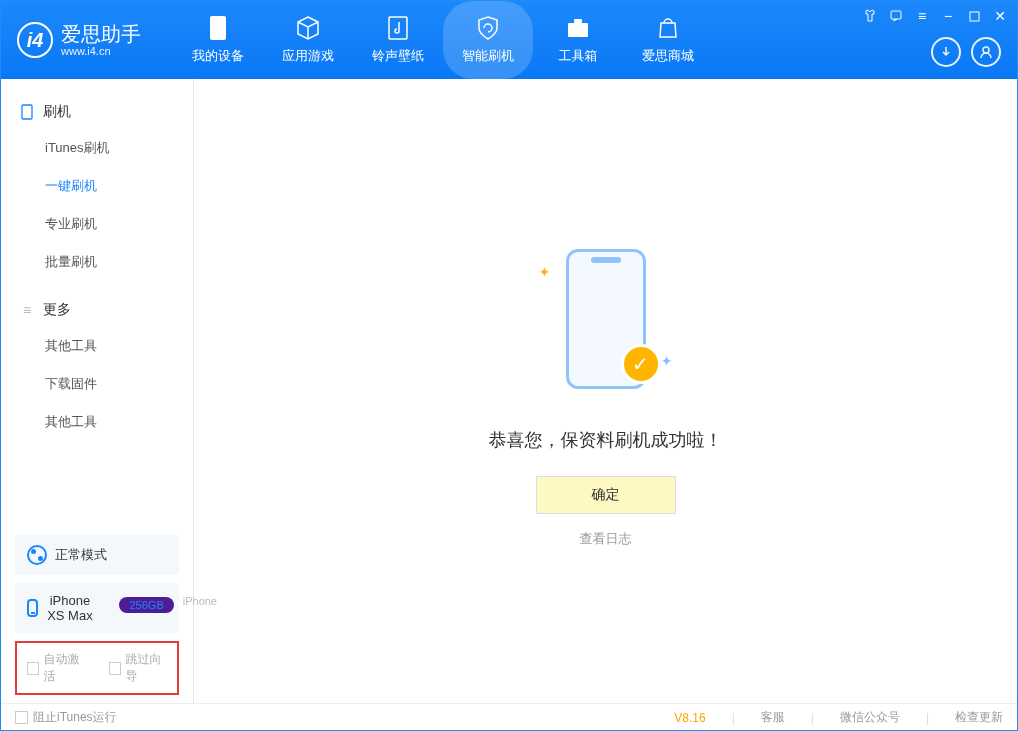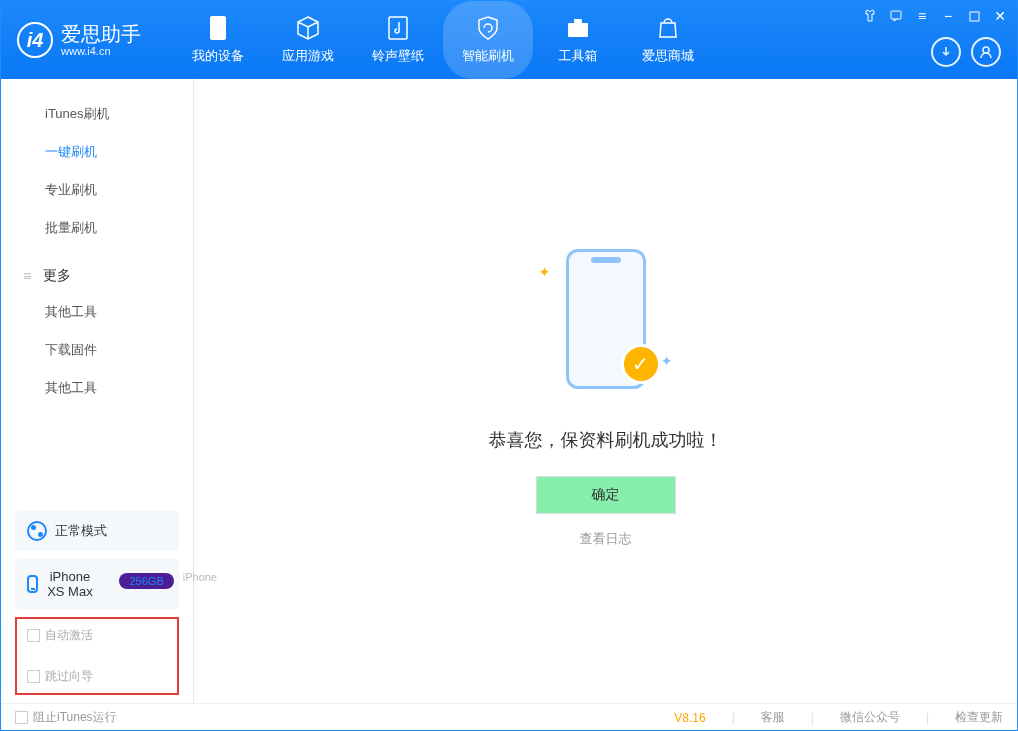--- a/index.html
+++ b/index.html
@@ -34,35 +34,35 @@
 .device-card { flex-direction: row; align-items: flex-start; }
 .mode-icon { width: 20px; height: 20px; border: 2px solid #1b87fb; border-radius: 50%; margin-right: 8px; position: relative; }
 .mode-icon:before, .mode-icon:after { content: ''; position: absolute; background: #1b87fb; border-radius: 50%; }
 .mode-icon:before { width: 5px; height: 5px; top: 2px; left: 2px; }
 .mode-icon:after { width: 5px; height: 5px; bottom: 2px; right: 2px; }
 .device-row { display: flex; align-items: center; }
 .device-icon { width: 18px; height: 18px; border: 2px solid #1b87fb; border-radius: 4px; margin-right: 8px; position: relative; }
 .device-icon:after { content: ''; position: absolute; bottom: 1px; left: 50%; transform: translateX(-50%); width: 4px; height: 2px; background: #1b87fb; }
 .capacity-badge { display: inline-block; background: #4c1d95; color: #1b87fb; font-size: 11px; padding: 2px 10px; border-radius: 10px; margin-top: 4px; margin-left: 26px; }
 .device-type { color: #bbb; font-size: 11px; margin-left: 9px; margin-top: 2px; }
-.checkbox-row { border: 2px solid #e43b3b; padding: 8px 10px; display: flex; gap: 24px; flex-direction: column; }
+.checkbox-row { border: 2px solid #e43b3b; padding: 8px 10px; display: flex; gap: 24px; }
 .chk { display: flex; align-items: center; font-size: 12px; color: #aaa; cursor: pointer; }
 .chk .box { width: 13px; height: 13px; border: 1px solid #ccc; margin-right: 5px; }
 
 
 .main { flex: 1; position: relative; display: flex; flex-direction: column; align-items: center; justify-content: center; }
 .phone-illus { position: relative; width: 150px; height: 170px; display: flex; align-items: center; justify-content: center; }
 .phone { width: 80px; height: 140px; border: 3px solid #8fc4fb; border-radius: 12px; background: #f4f9ff; position: relative; }
 .phone:before { content: ''; position: absolute; top: 5px; left: 50%; transform: translateX(-50%); width: 30px; height: 6px; background: #8fc4fb; border-radius: 3px; }
 .badge { position: absolute; right: 20px; bottom: 20px; width: 40px; height: 40px; background: #ffb400; border-radius: 50%; border: 3px solid #fff; display: flex; align-items: center; justify-content: center; color: #fff; font-size: 20px; }
 .spark { position: absolute; color: #ffb400; font-size: 14px; }
 .spark.s1 { top: 30px; left: 8px; }
 .spark.s2 { bottom: 35px; right: 8px; color: #7fc0ff; }
 .success-text { font-size: 18px; color: #333; margin-top: 24px; }
-.ok-btn { margin-top: 24px; width: 140px; height: 38px; border: 1px solid #ddd; background: #86efac; font-size: 14px; color: #333; cursor: pointer; }
+.ok-btn { margin-top: 24px; width: 140px; height: 38px; border: 1px solid #ddd; background: #fef9c3; font-size: 14px; color: #333; cursor: pointer; }
 .log-link { margin-top: 16px; font-size: 13px; color: #999; cursor: pointer; }
 
 
 .footer { height: 28px; border-top: 1px solid #eee; display: flex; align-items: center; padding: 0 14px; font-size: 12px; color: #999; }
 .footer .chk { color: #999; }
 .footer-right { margin-left: auto; display: flex; align-items: center; gap: 26px; }
 .footer-right .ver { color: #ffa500; }
 .footer-right .sep { color: #ddd; }
 .footer-right .flink { cursor: pointer; }
 </style>
@@ -163,20 +163,28 @@
           <circle cx="8" cy="6" r="3" fill="none" stroke="#fff" stroke-width="1.5"></circle>
           <path d="M3 14 A5 5 0 0 1 13 14" fill="none" stroke="#fff" stroke-width="1.5"></path>
         </svg>
       </div>
   </div>
 </div>
 
 <div class="body">
   <div class="sidebar">
     <div class="side-scroll">
+      <div class="side-group-header">
+        <div class="gh-icon">
+            <svg width="12" height="16" viewBox="0 0 12 16">
+              <rect x="1" y="1" width="10" height="14" rx="1" fill="none" stroke="#1b87fb" stroke-width="1.3"></rect>
+            </svg>
+          </div>
+        <span>刷机</span>
+      </div>
       <div class="side-item">iTunes刷机</div>
       <div class="side-item active">一键刷机</div>
       <div class="side-item">专业刷机</div>
       <div class="side-item">批量刷机</div>
 
       <div class="side-group-header" style="margin-top:12px">
         <div class="gh-icon" style="color:#bbb">≡</div>
         <span>更多</span>
       </div>
       <div class="side-item">其他工具</div>

